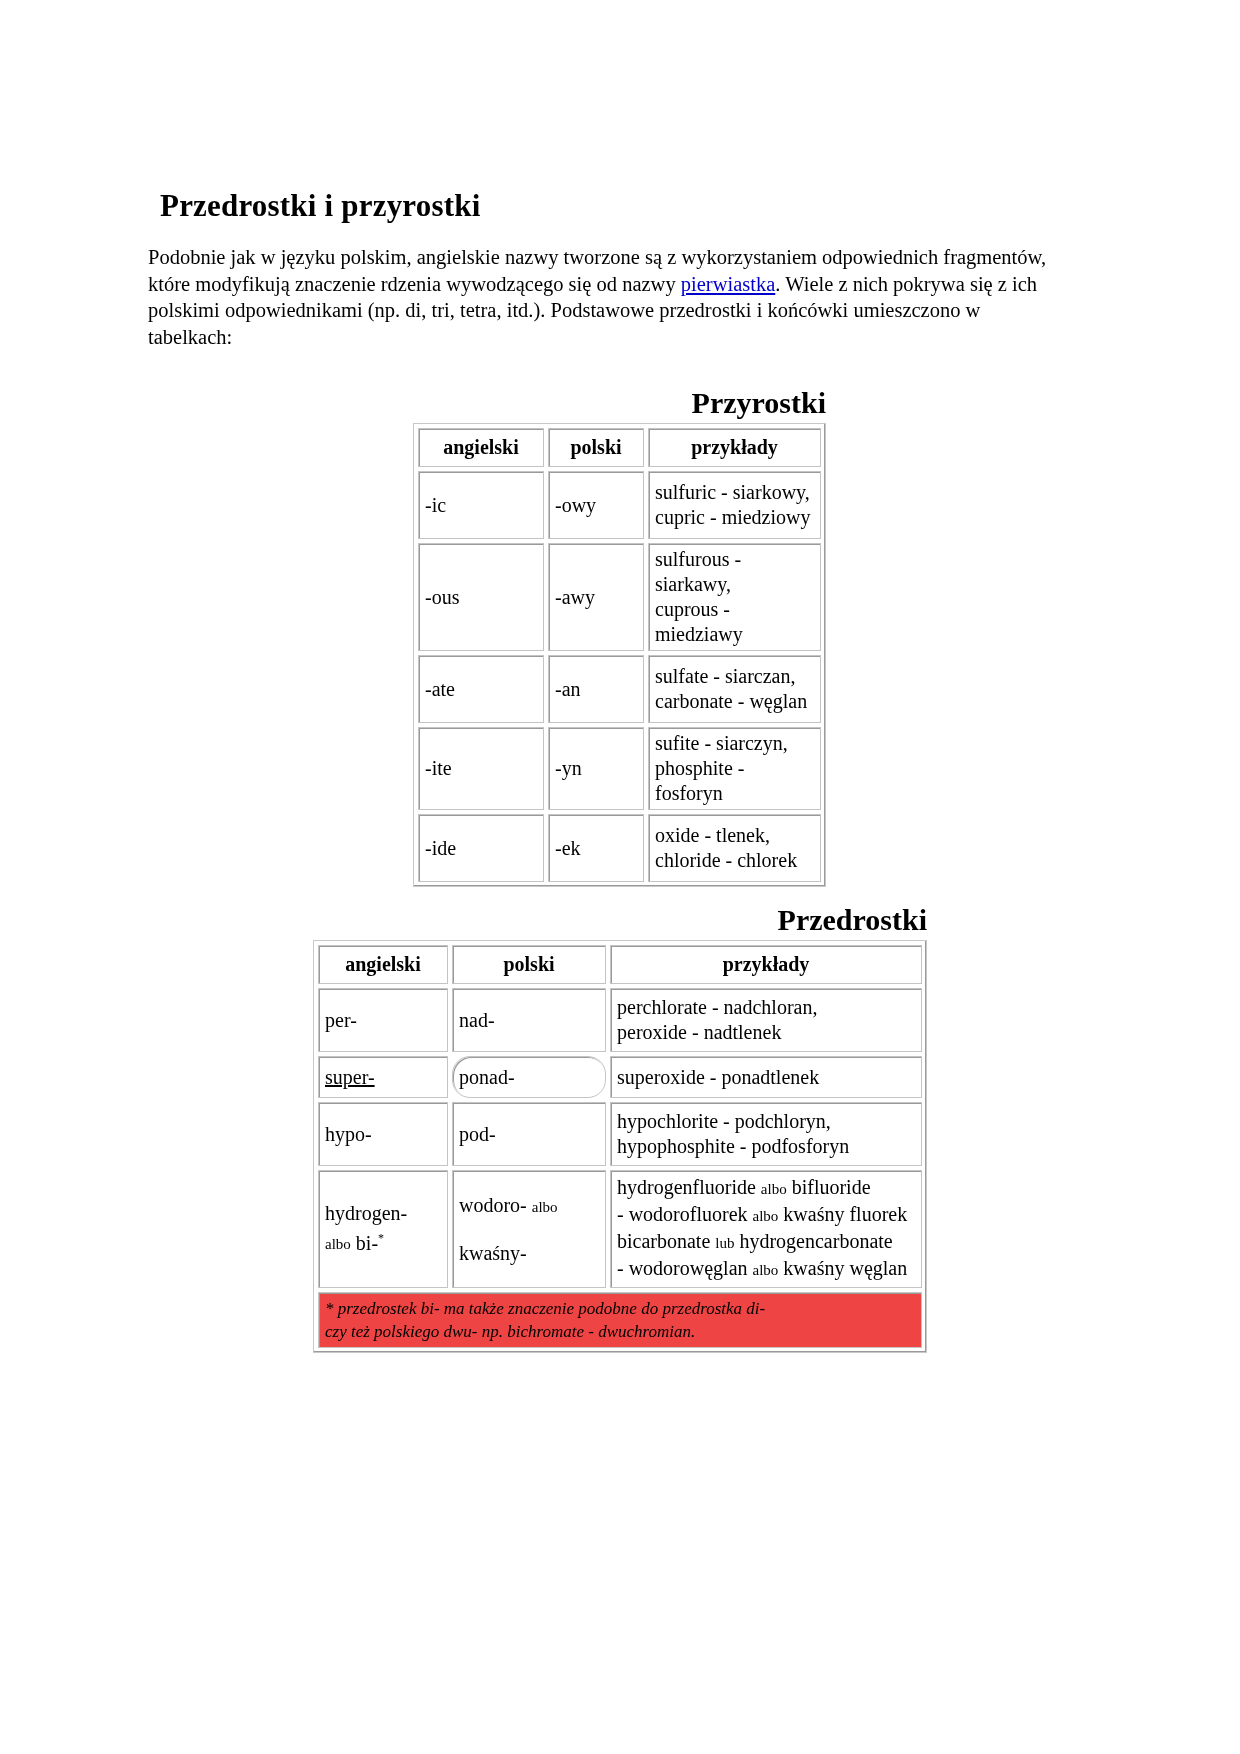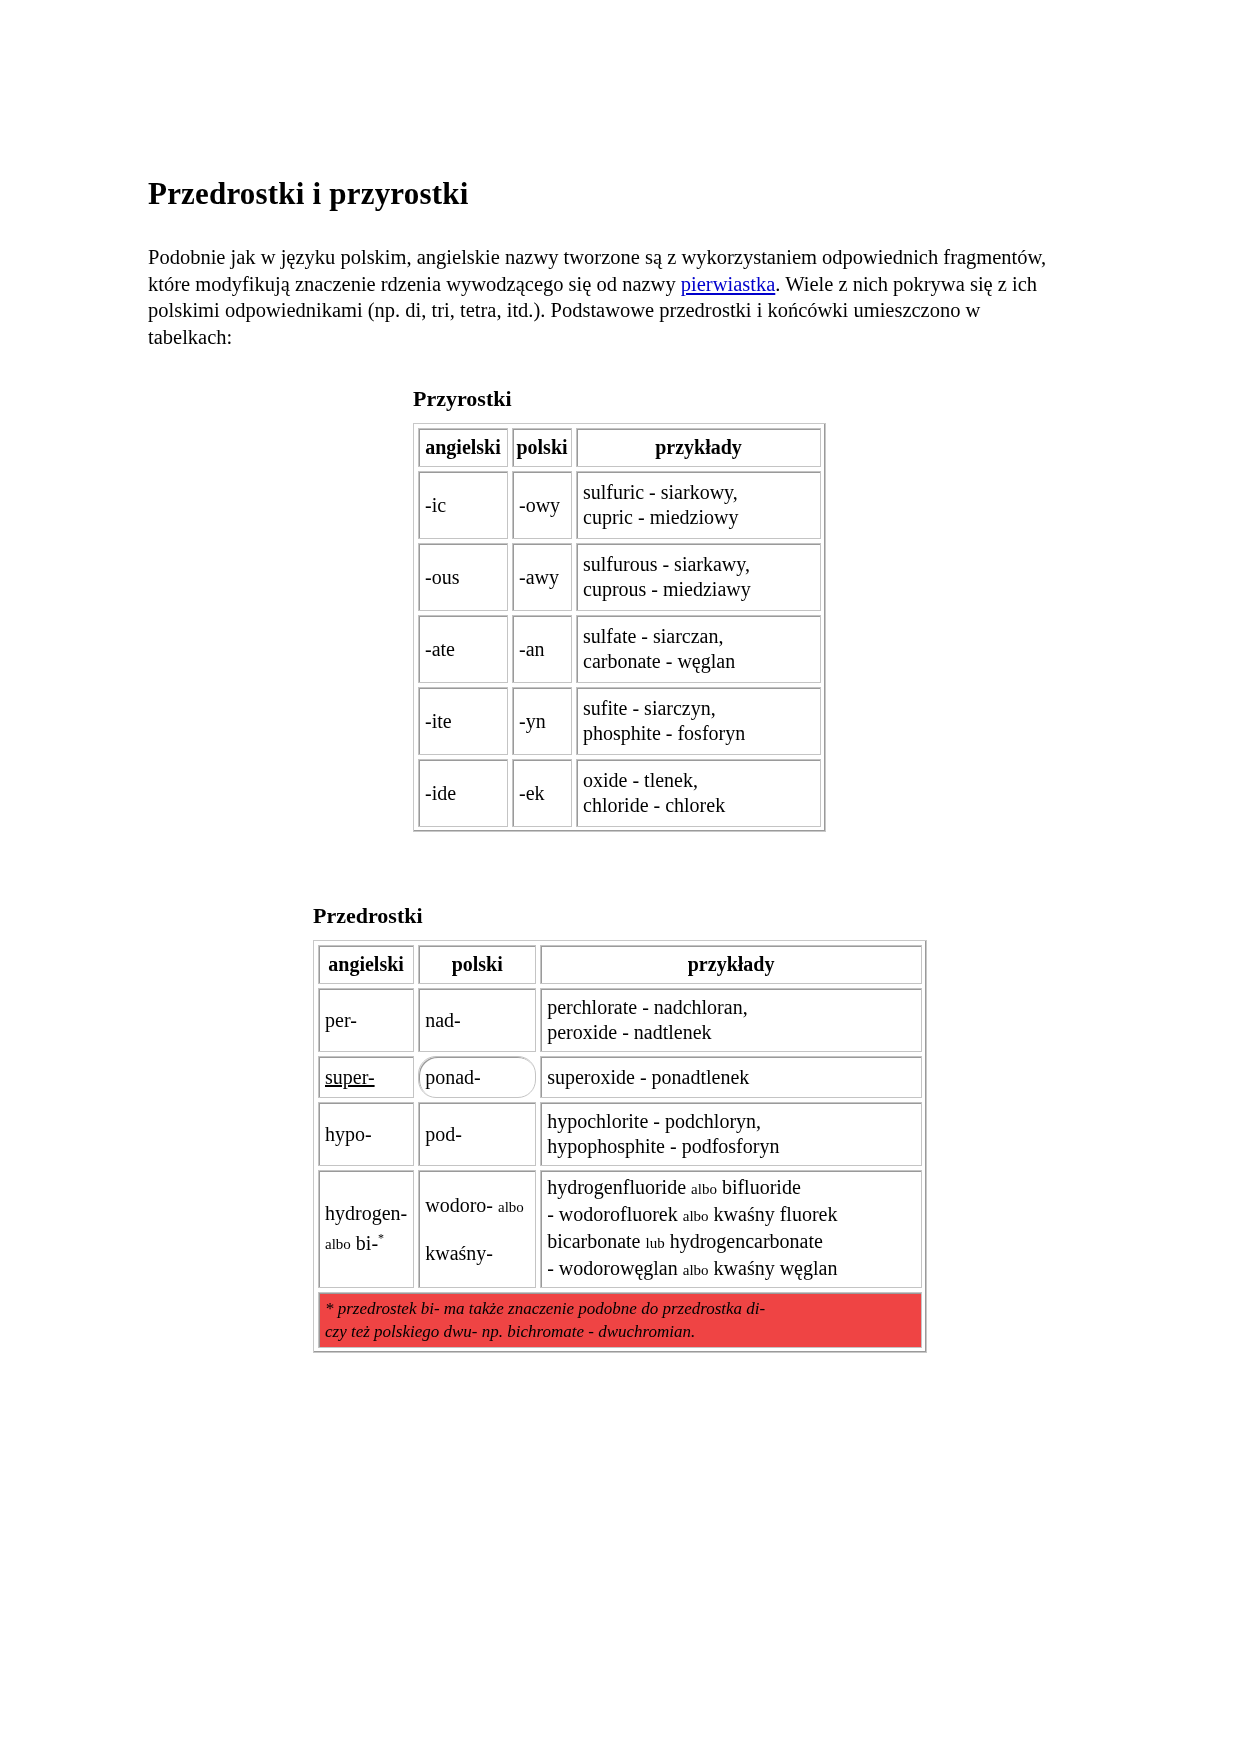--- a/index.html
+++ b/index.html
@@ -11,21 +11,21 @@
       width: 1240px;
       height: 1754px;
       position: relative;
       font-family: "Liberation Serif", "DejaVu Serif", serif;
       color: #000;
     }
     .page-title {
       position: absolute;
       left: 148px;
       top: 176px;
-      margin: 0;
+      margin: 12px;
       font-size: 31px;
       font-weight: bold;
       letter-spacing: 0.2px;
     }
     .intro {
       position: absolute;
       left: 148px;
       top: 244px;
       width: 920px;
       margin: 0;
@@ -33,23 +33,23 @@
       line-height: 26.5px;
     }
     .intro a {
       color: #0000cc;
       text-decoration: underline;
       margin-top: 44px;
     }
     .table-caption {
       position: absolute;
       margin: 0;
-      font-size: 22px;
+      font-size: 30px;
       font-weight: bold;
-      text-align: left;
+      text-align: right;
     }
     table.grid {
       position: absolute;
       border-collapse: separate;
       border-spacing: 4px;
       border: 1px solid #c8c8c8;
       box-shadow: inset -1px -1px 0 #9a9a9a;
       background: #fff;
     }
     table.grid th, table.grid td {
@@ -58,21 +58,21 @@
       font-size: 20px;
       line-height: 25px;
       padding: 3px 6px;
       vertical-align: middle;
       text-align: left;
     }
     table.grid th {
       font-weight: bold;
       text-align: center;
       height: 37px;
-      padding: 0 0;
+      padding: 0 18px;
     }
     #suffix-table { left: 413px; top: 423px; width: 413px; }
     #suffix-table td { height: 60px; }
     #prefix-table { left: 313px; top: 940px; width: 614px; }
     #prefix-table td { height: 56px; }
     .small { font-size: 15px; margin-top: 20px; }
     sup { font-size: 12px; }
     .note-cell {
       background: #ef4444;
       font-size: 17px !important;

